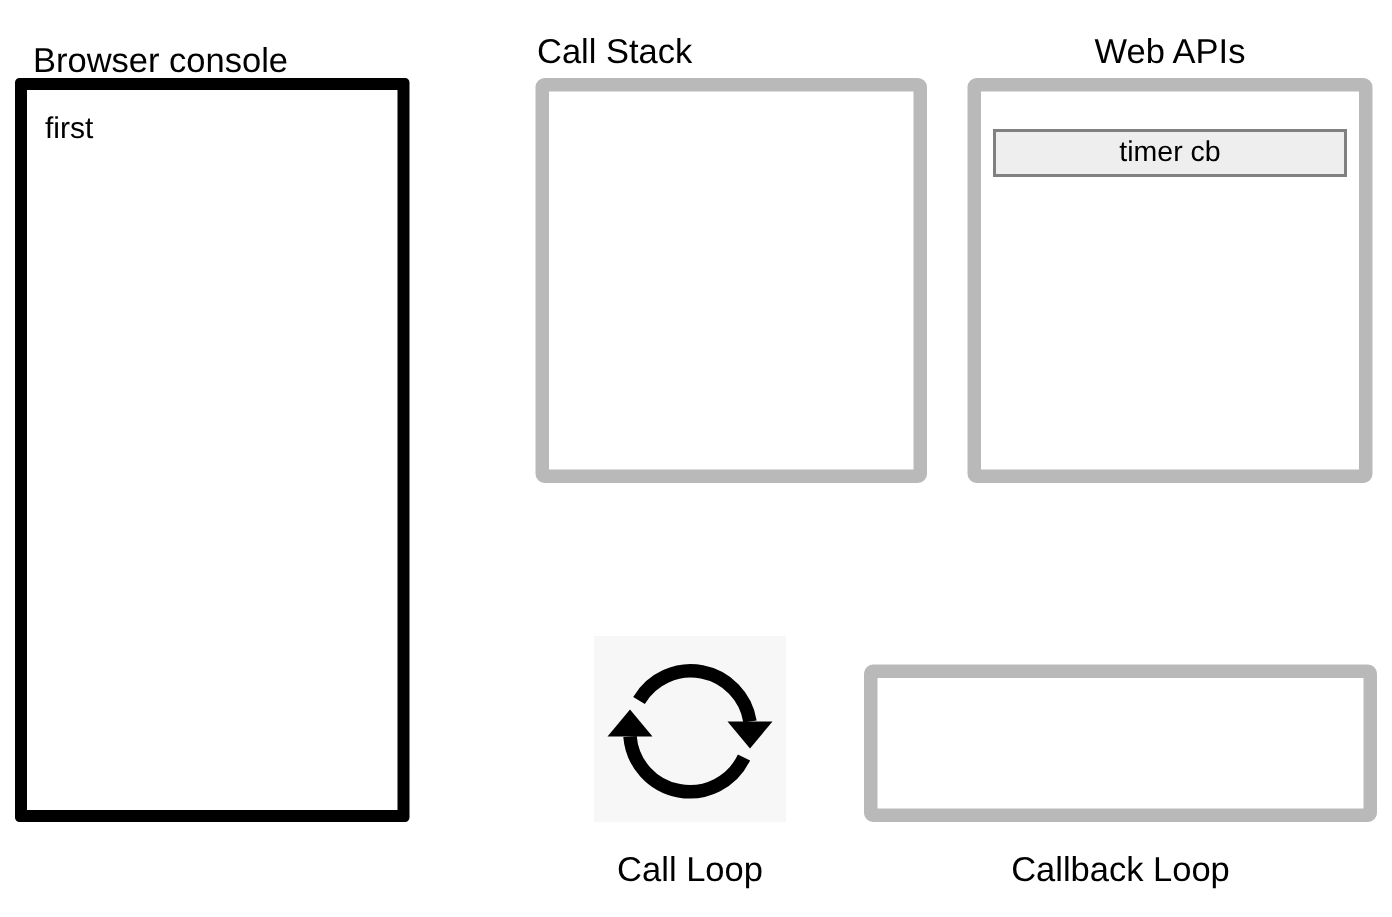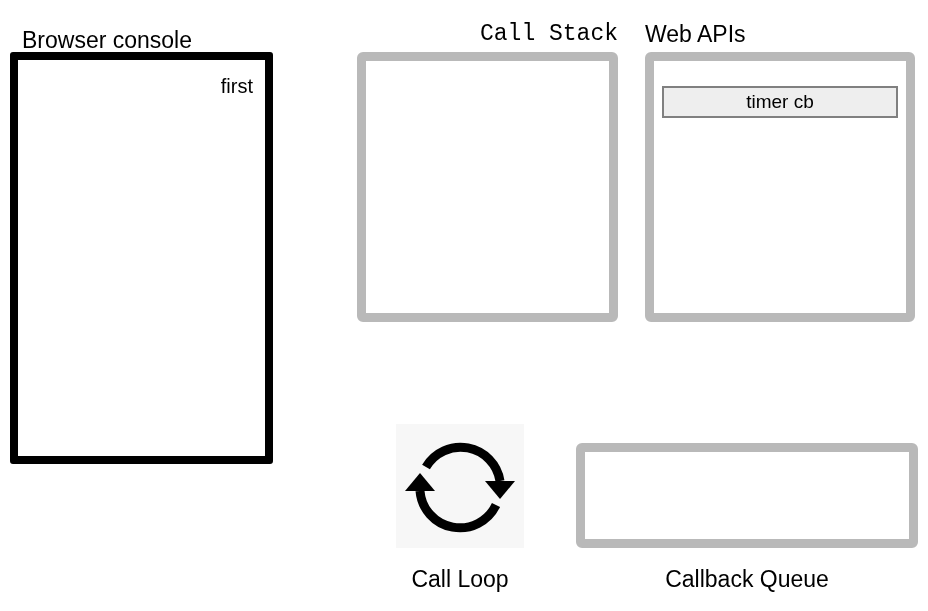--- a/index.html
+++ b/index.html
@@ -29,26 +29,25 @@
   #browser-console-title {
     left: 22px;
     top: 6px;
     margin-top: 20px;
   }
   #browser-console-box {
     position: absolute;
     left: 10px;
     top: 52px;
     width: 263px;
-    height: 412px;
+    height: 496px;
     box-sizing: border-box;
     border: 8px solid #000000;
     border-radius: 3px;
     background: #ffffff;
-    text-align: right;
   }
   #console-log-list {
     position: absolute;
     left: 0;
     top: 0;
     right: 0;
     padding: 14px 12px 0 12px;
     box-sizing: border-box;
   }
   .console-line {
@@ -66,36 +65,35 @@
     border: 9px solid #b9b9b9;
     border-radius: 6px;
     background: #ffffff;
   }
 
   
   #call-stack-title {
     left: 358px;
     top: 20px;
     width: 260px;
-    text-align: right;
-    font-family: Liberation Mono, monospace;
+    text-align: left;
   }
   #call-stack-box {
     left: 357px;
     top: 52px;
     width: 261px;
     height: 270px;
   }
 
   
   #web-apis-title {
     left: 645px;
     top: 20px;
     width: 270px;
-    text-align: left;
+    text-align: center;
   }
   #web-apis-box {
     left: 645px;
     top: 52px;
     width: 270px;
     height: 270px;
   }
   #web-apis-items {
     position: absolute;
     left: 0;
@@ -199,13 +197,13 @@
     </svg>
   </span>
 </div>
 
 <div class="title" id="event-loop-title">Call Loop</div>
 
 <div class="panel" id="callback-queue-box">
   <div id="callback-queue-items"></div>
 </div>
 
-<div class="title" id="callback-queue-title">Callback Queue</div>
+<div class="title" id="callback-queue-title">Callback Loop</div>
 
 </body></html>

